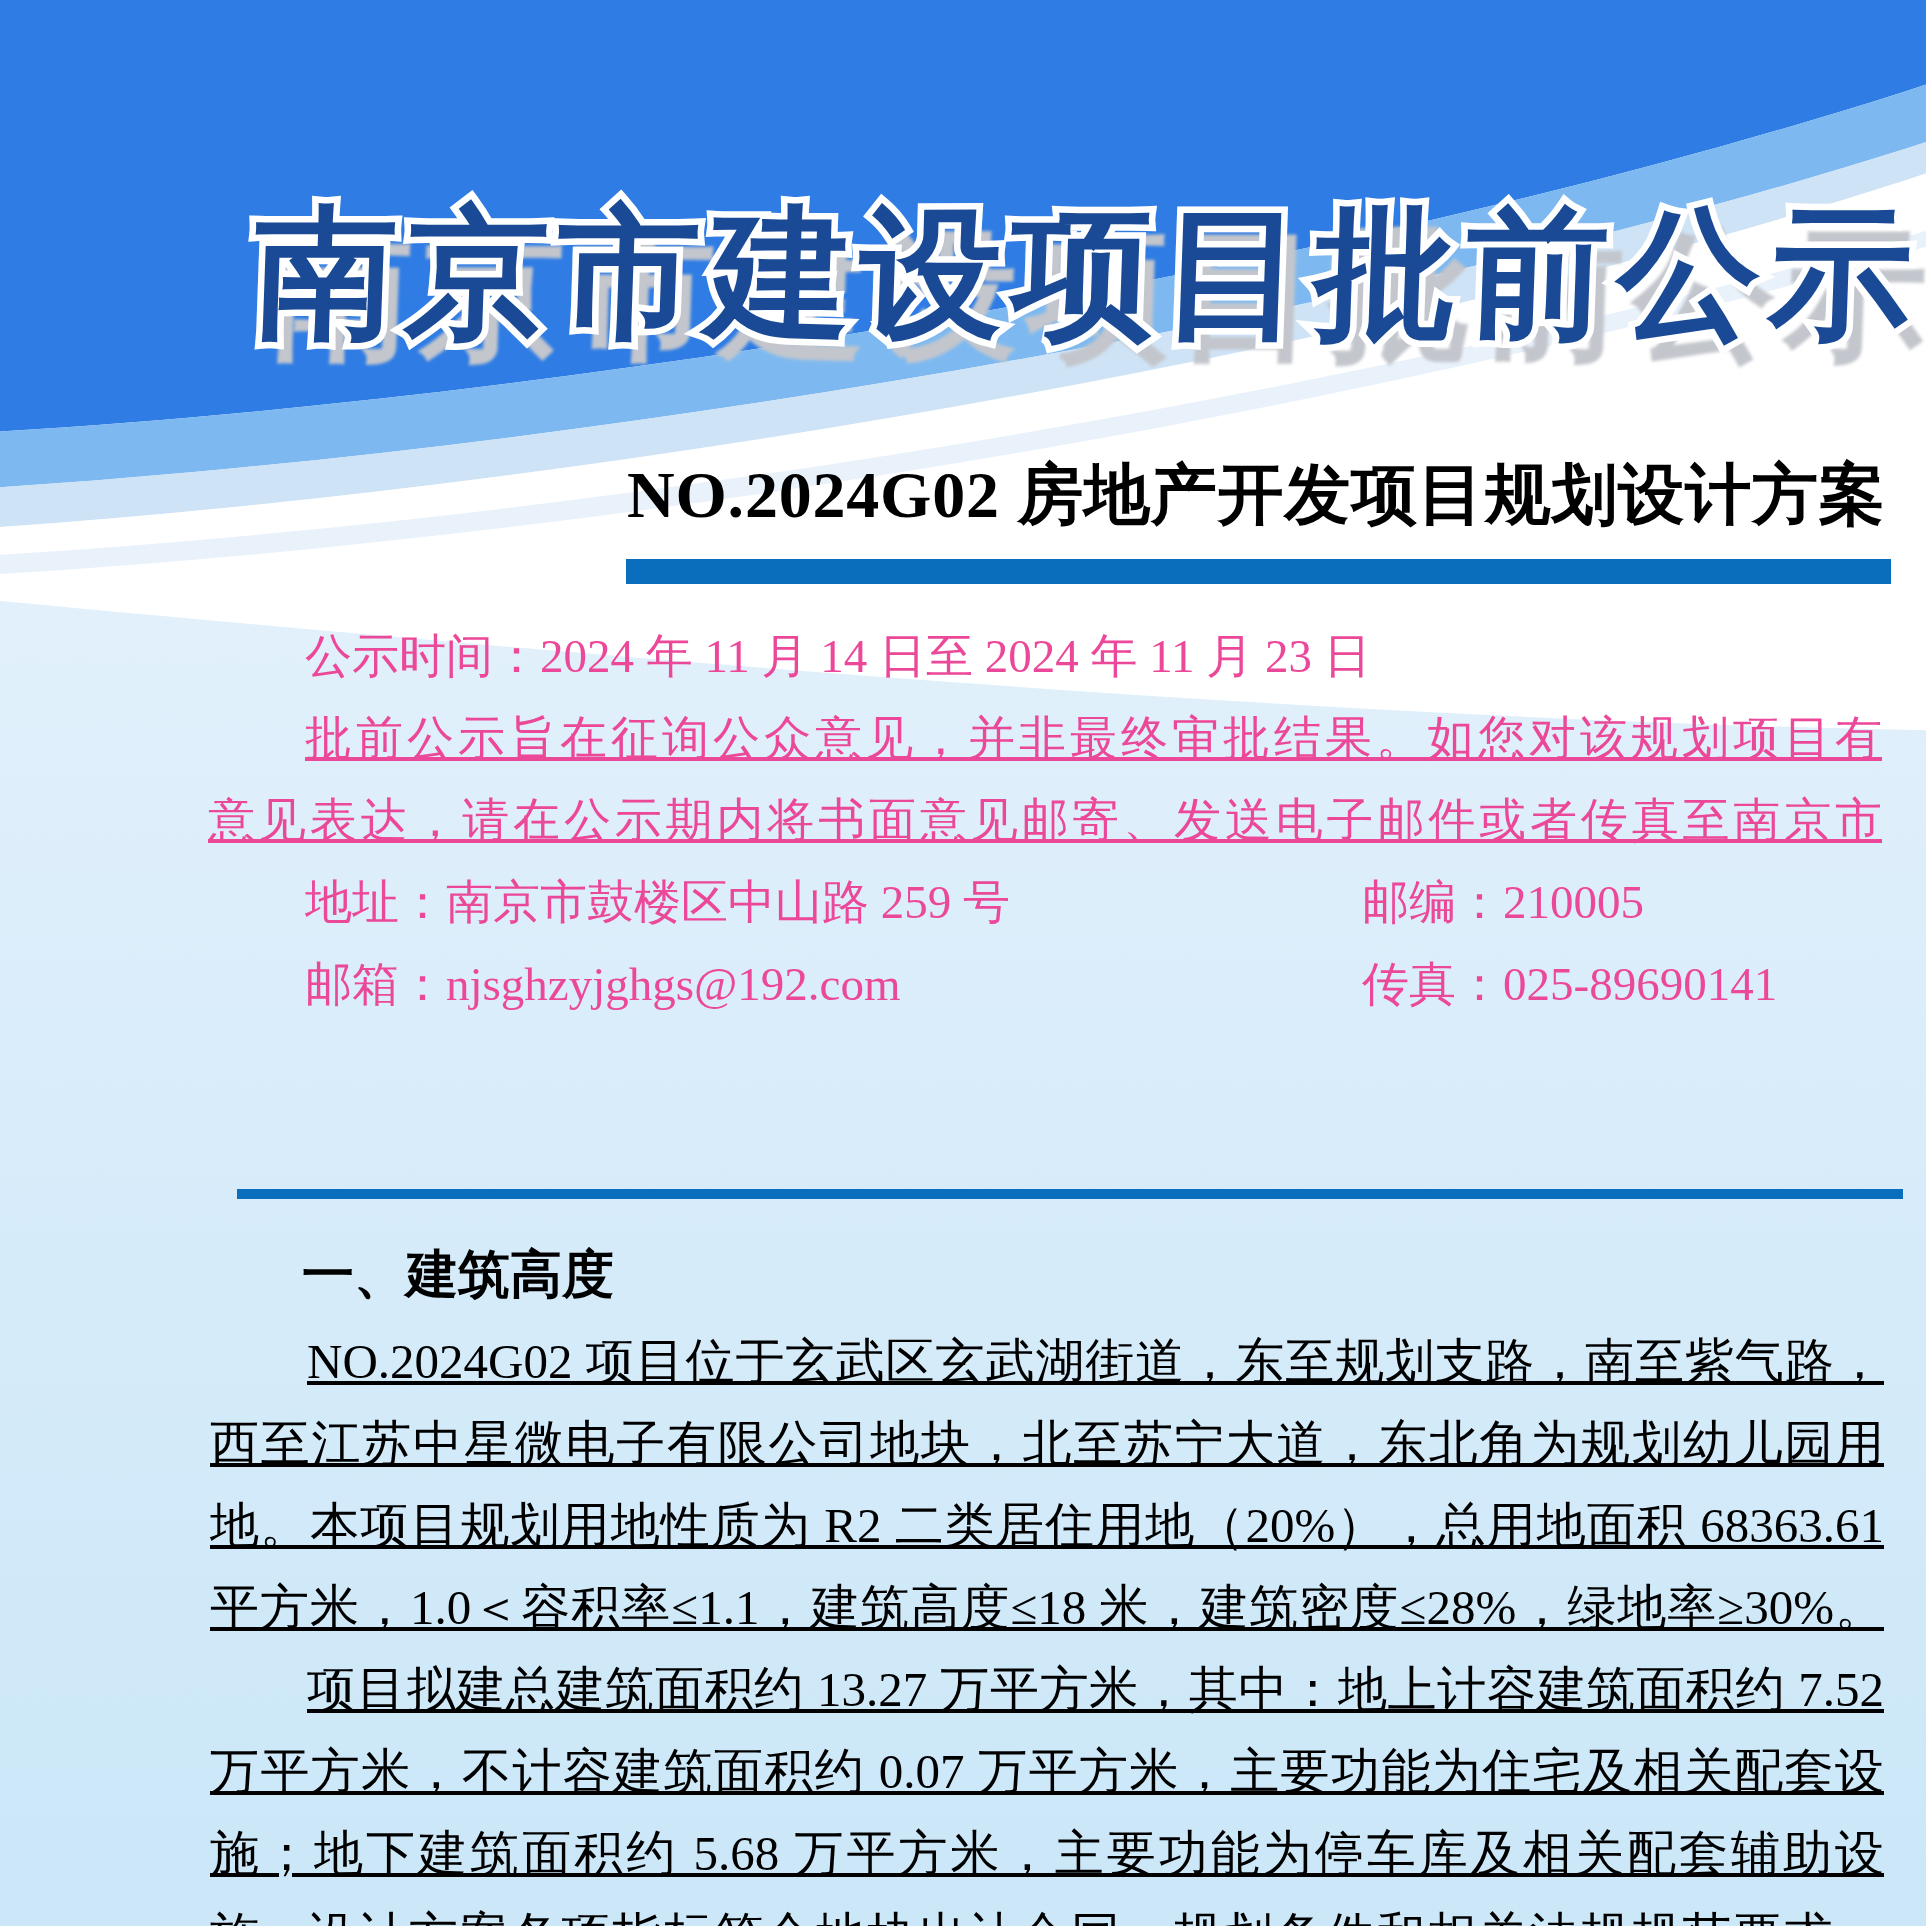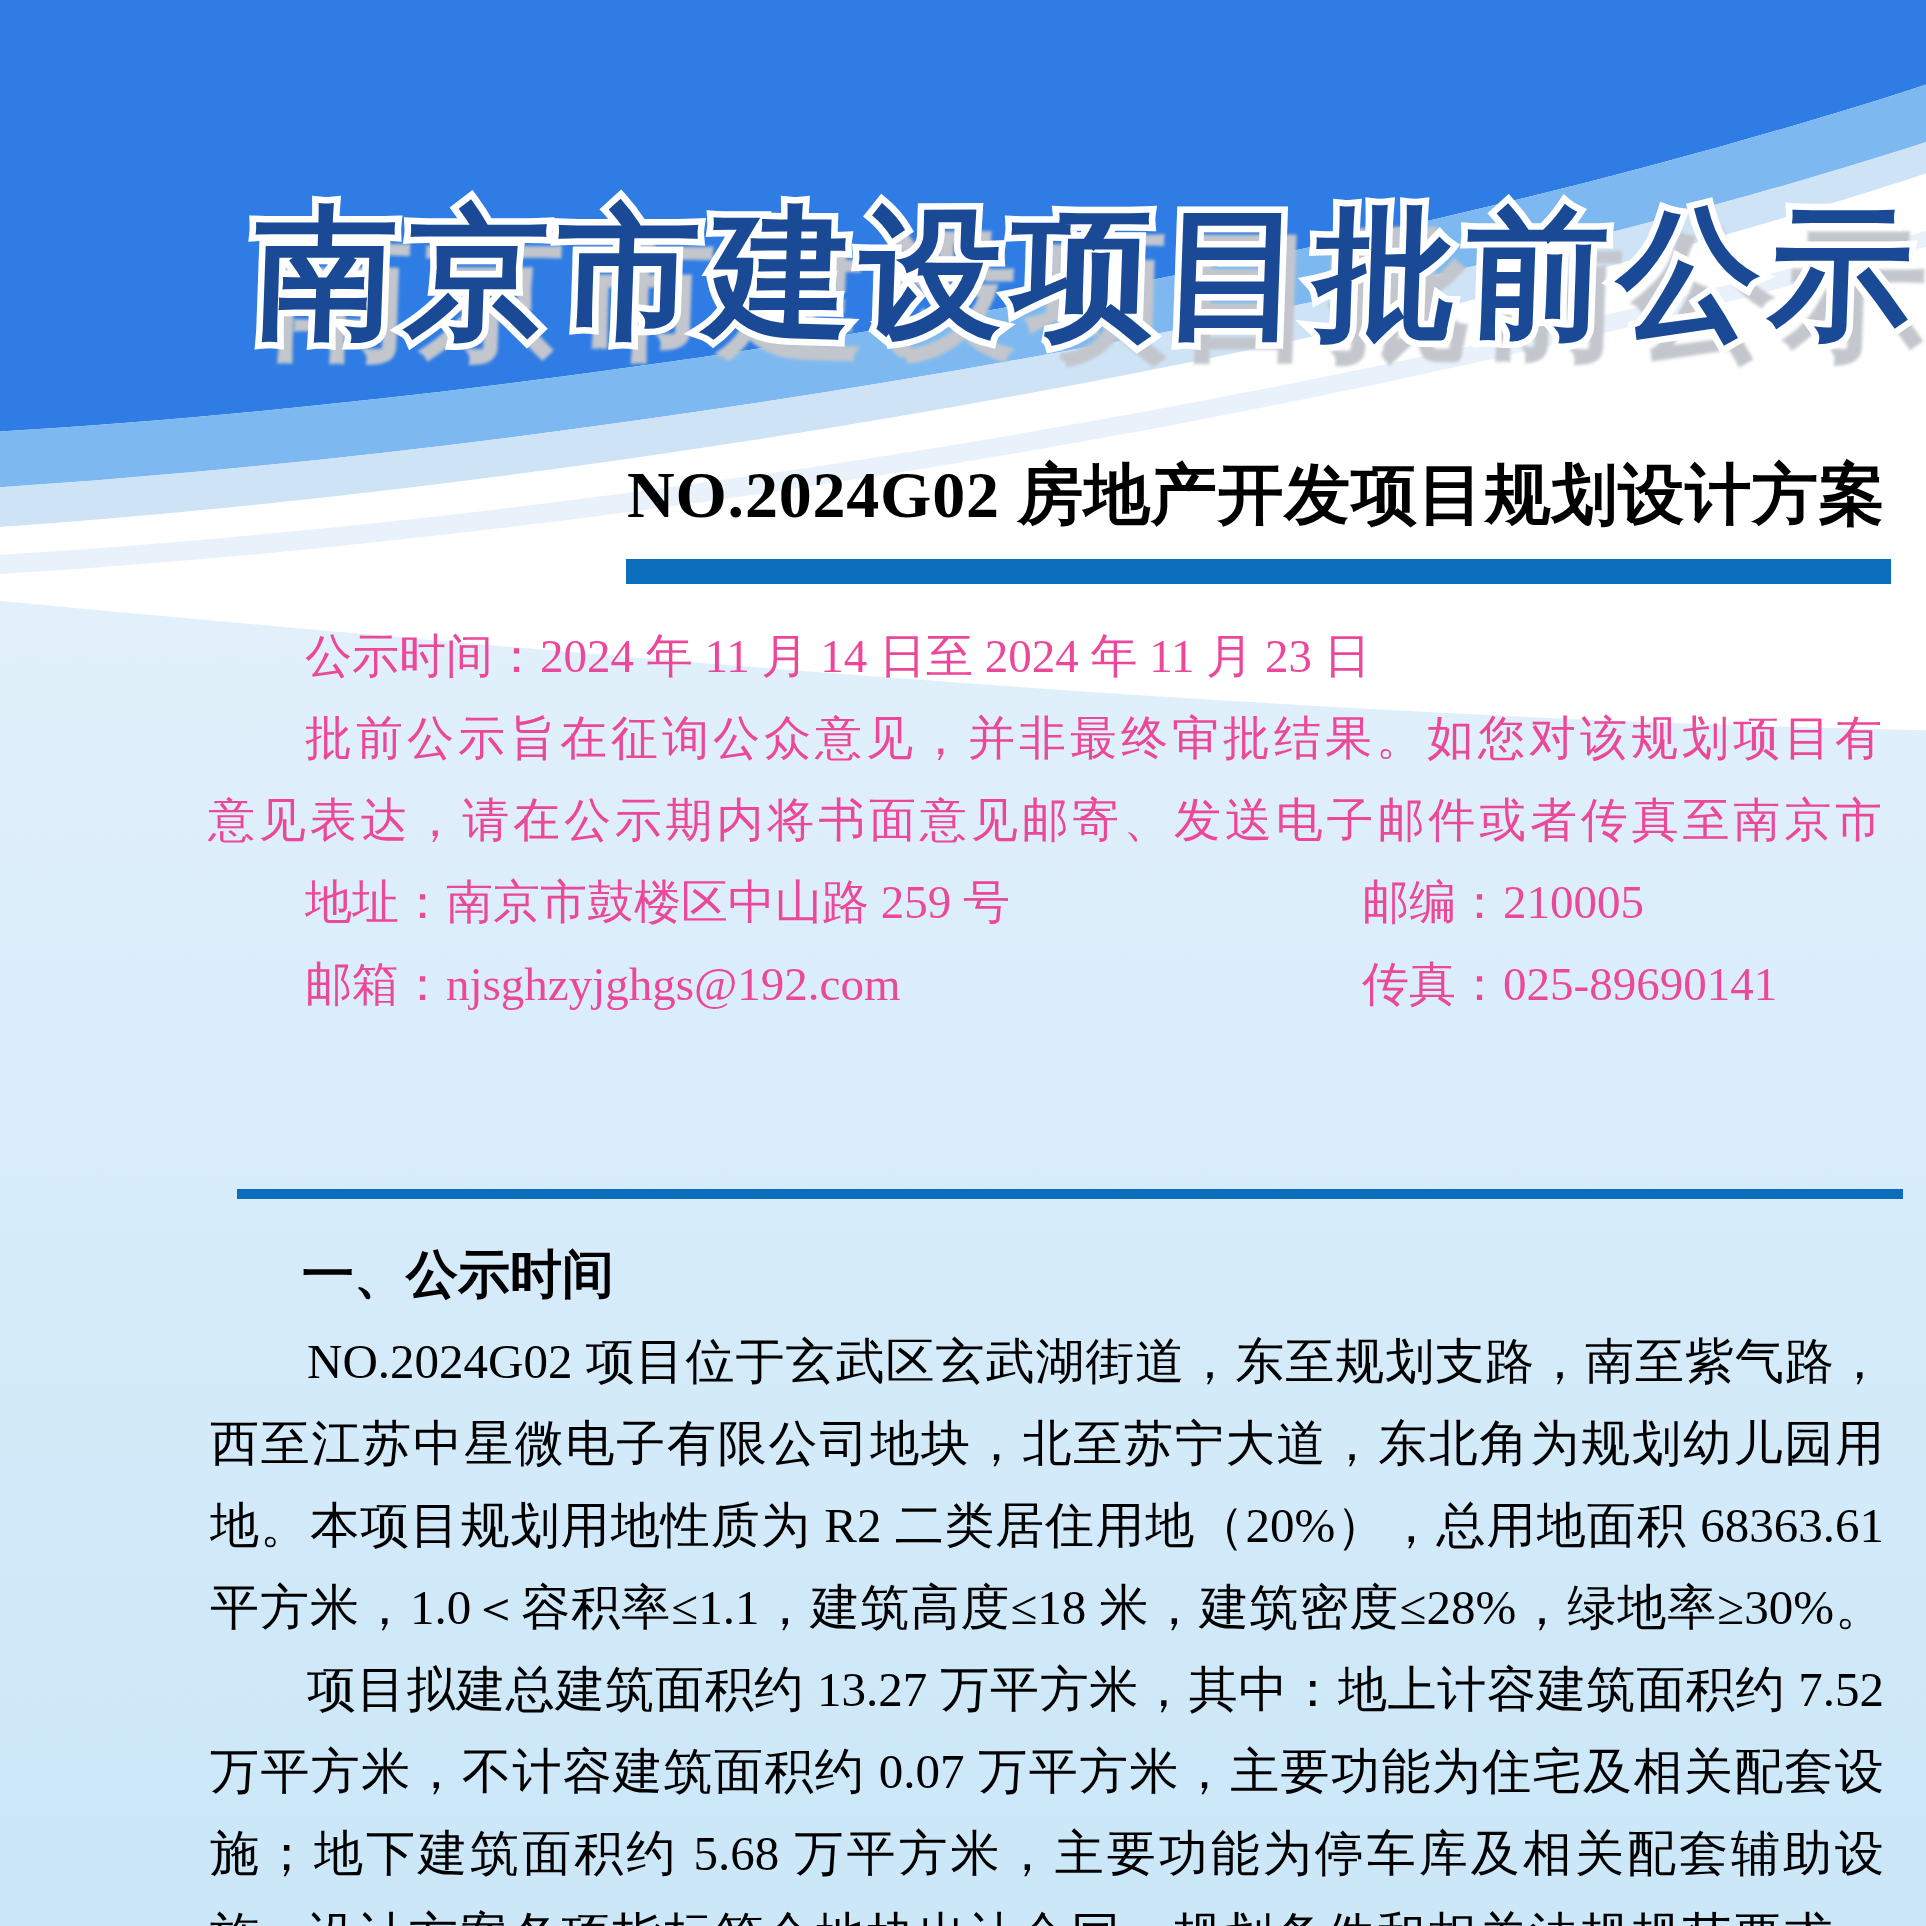--- a/index.html
+++ b/index.html
@@ -25,21 +25,21 @@
   #title-main{color:#1a4a96;z-index:4;}
   
   #subtitle{
     left:627px;top:450px;width:1283px;z-index:4;
     font-weight:bold;font-size:66px;color:#000;letter-spacing:0.8px;white-space:nowrap;
   }
   #subtitle-bar{left:626px;top:559px;width:1265px;height:25px;background:#0a6ebd;z-index:4;}
   
   #notice{left:208px;top:615px;width:1674px;z-index:5;font-size:47px;color:#ec4899;}
   .nline{height:82px;line-height:82px;white-space:nowrap;}
-  .jline{height:82px;line-height:82px;text-align:justify;text-align-last:justify;white-space:normal;}
+  .jline{height:82px;line-height:82px;text-align:justify;text-align-last:justify;white-space:normal;text-decoration:underline;}
   .indent{padding-left:97px;box-sizing:border-box;}
   .contact-row{height:82px;line-height:82px;position:relative;white-space:nowrap;}
   .contact-right{position:absolute;left:1154px;top:0;}
   
   #divider{left:237px;top:1189px;width:1666px;height:10px;background:#0a6ebd;z-index:5;}
   
   .section{left:210px;width:1674px;z-index:5;font-size:49px;color:#000;}
   .sec-heading{
     font-family:"Liberation Sans","DejaVu Sans",sans-serif;
     font-weight:bold;font-size:52px;height:94px;line-height:94px;
@@ -75,21 +75,21 @@
   </div>
   <div class="contact-row">
     <span class="indent" style="display:inline-block;">邮箱：njsghzyjghgs@192.com</span>
     <span class="contact-right">传真：025-89690141</span>
   </div>
 </div>
 
 <div id="divider" class="abs"></div>
 
 <div id="section-1" class="abs section">
-  <div class="sec-heading">一、公示时间</div>
+  <div class="sec-heading">一、建筑高度</div>
   <div class="jline indent">NO.2024G02 项目位于玄武区玄武湖街道，东至规划支路，南至紫气路，</div>
   <div class="jline">西至江苏中星微电子有限公司地块，北至苏宁大道，东北角为规划幼儿园用</div>
   <div class="jline">地。本项目规划用地性质为 R2 二类居住用地（20%），总用地面积 68363.61</div>
   <div class="jline">平方米，1.0＜容积率≤1.1，建筑高度≤18 米，建筑密度≤28%，绿地率≥30%。</div>
   <div class="jline indent">项目拟建总建筑面积约 13.27 万平方米，其中：地上计容建筑面积约 7.52</div>
   <div class="jline">万平方米，不计容建筑面积约 0.07 万平方米，主要功能为住宅及相关配套设</div>
   <div class="jline">施；地下建筑面积约 5.68 万平方米，主要功能为停车库及相关配套辅助设施。</div>
   <div class="jline indent">设计方案各项指标符合地块出让合同、规划条件和相关法规规范要求。</div>
 </div>
 

